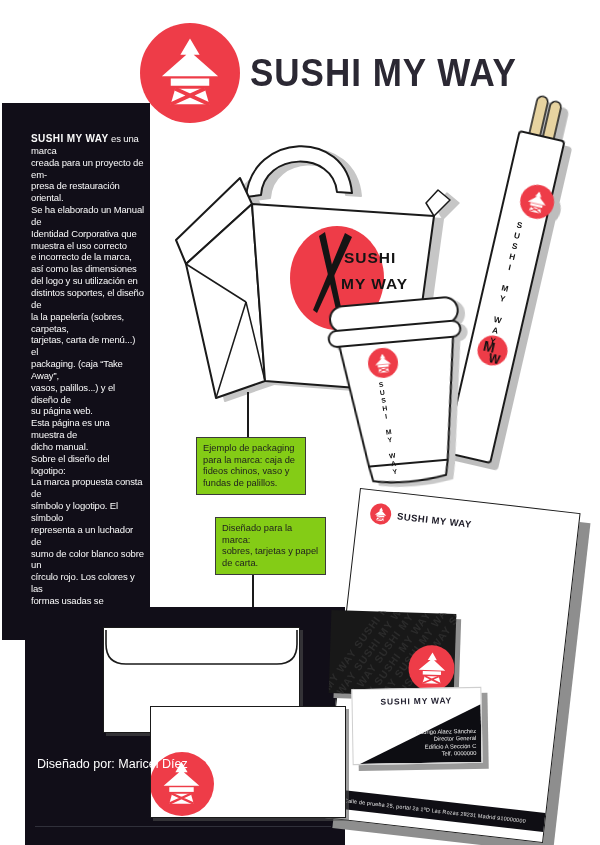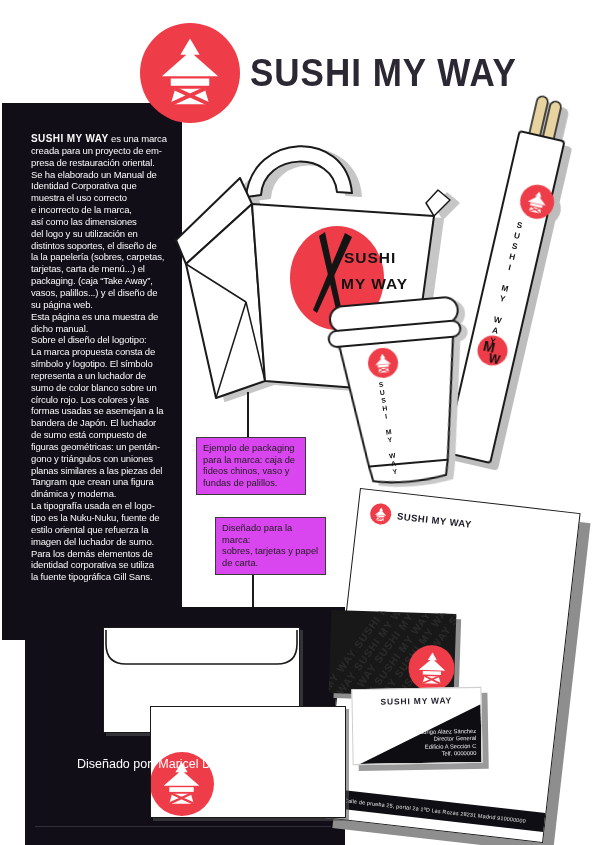--- a/index.html
+++ b/index.html
@@ -7,39 +7,39 @@
         font-family:"Liberation Sans",sans-serif;}
   .abs{position:absolute;}
 
   
   #brand-title{left:250px;top:50px;font-size:35px;font-weight:700;color:#2b2833;
     letter-spacing:1px;transform:scaleY(1.12);transform-origin:left top;white-space:nowrap;}
   #header-logo{left:140px;top:23px;width:100px;height:100px;border-radius:50%;background:#ee3c48;}
   #header-logo svg{position:absolute;left:13px;top:11px;}
 
   
-  #sidebar{left:2px;top:103px;width:180px;height:537px;background:#110e18;color:#fafafa;
+  #sidebar{left:2px;top:103px;width:148px;height:537px;background:#110e18;color:#fafafa;
     padding:30px 6px 0 29px;box-sizing:border-box;}
   #sidebar p{margin:0;font-size:9.5px;line-height:11.85px;letter-spacing:-0.15px;white-space:pre-line;}
   #sidebar .lead b{font-size:10px;letter-spacing:0.4px;}
   #sidebar .about{}
 
   
-  .callout{background:#d946ef;border:1px solid #3a3a3a;color:#1e1e1e;font-size:9.3px;
+  .callout{background:#84cc16;border:1px solid #3a3a3a;color:#1e1e1e;font-size:9.3px;
     line-height:11.6px;padding:5px 6px;white-space:pre-line;}
   #callout-packaging{left:196px;top:437px;width:96px;}
   #callout-stationery{left:215px;top:517px;width:97px;}
   .connector{width:1.5px;background:#1a1a1a;}
   #connector-1{left:247px;top:392px;height:45px;}
   #connector-2{left:252px;top:563px;height:47px;}
 
   
   #bottom-panel{left:25px;top:607px;width:320px;height:238px;background:#110e18;}
   #bottom-panel .rule{position:absolute;left:10px;right:14px;top:219px;height:0;border-top:1px solid #30303a;}
-  #credit{left:37px;top:757px;color:#fff;font-size:12.5px;margin-left:40px;}
+  #credit{left:37px;top:757px;color:#fff;font-size:12.5px;}
 
   
   #letterhead{left:360px;top:488px;width:222px;height:332px;background:#fff;border:1px solid #1a1a1a;
     transform:rotate(6.5deg);transform-origin:0 0;box-shadow:11px 9px 0 #8e8e8e;box-sizing:border-box;}
   #letterhead .lh-logo-row{position:absolute;left:12px;top:12px;display:flex;align-items:center;}
   .mini-circle{width:21px;height:21px;border-radius:50%;background:#ee3c48;position:relative;flex:none;}
   .mini-circle svg{position:absolute;left:3px;top:2.5px;}
   #letterhead .lh-brand{margin-left:6px;font-size:9.5px;font-weight:700;color:#1c1a26;letter-spacing:0.5px;}
   #letterhead .lh-address-bar{position:absolute;left:0;right:0;bottom:10px;height:19px;background:#0f0e14;
     display:flex;align-items:center;justify-content:center;color:#e8e8e8;font-size:5.4px;letter-spacing:0.2px;}

